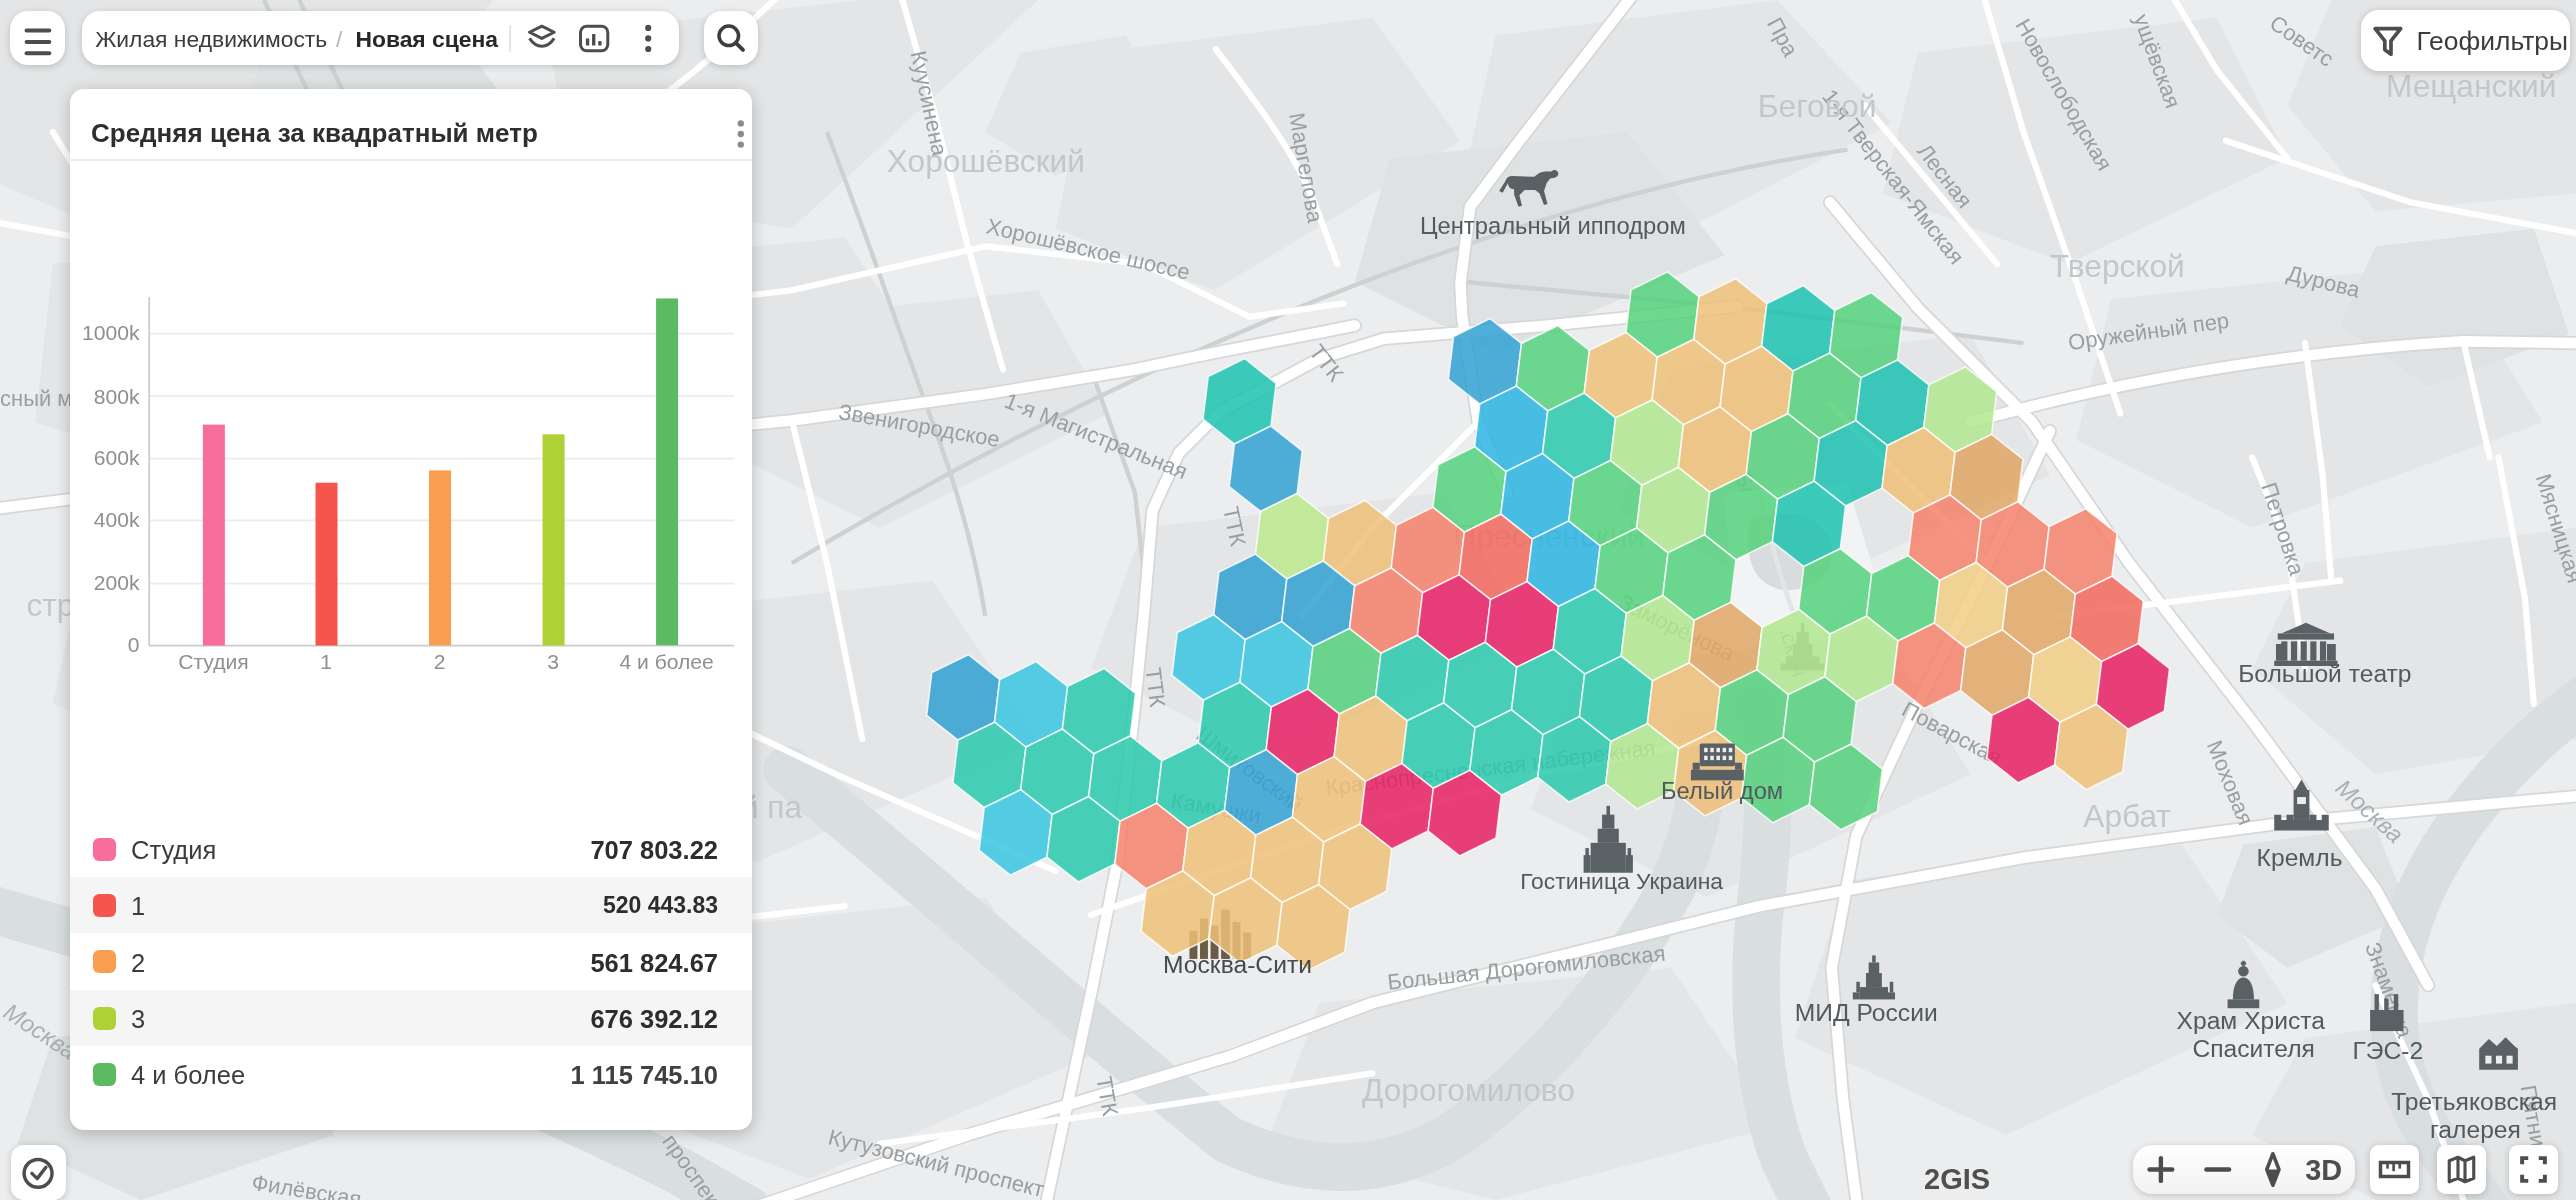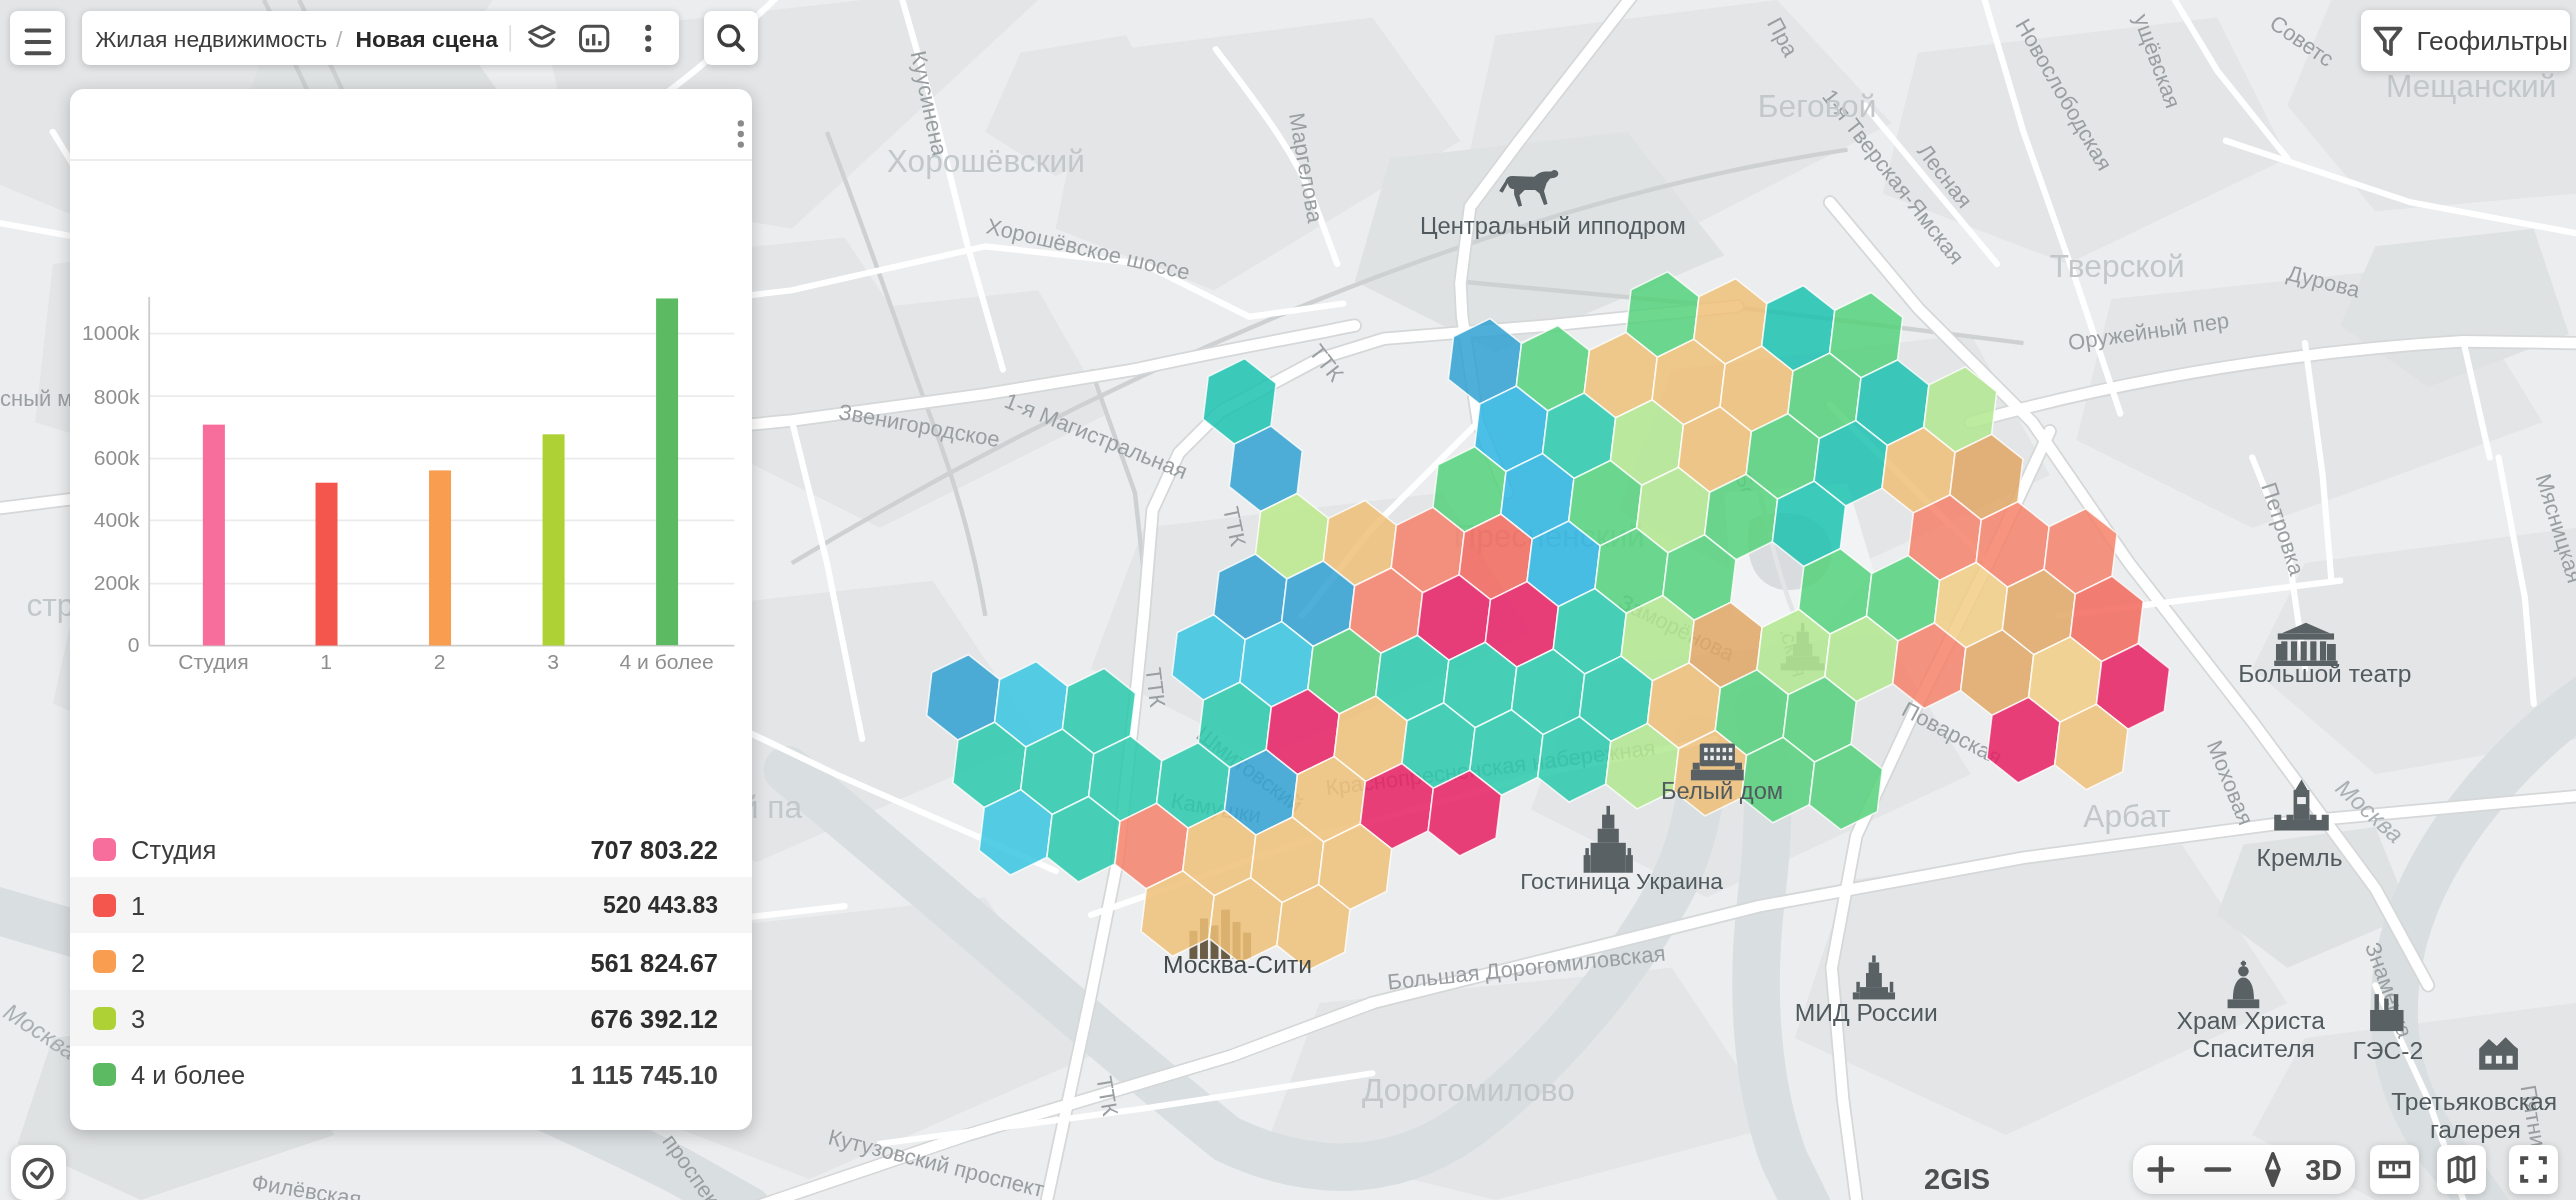--- a/index.html
+++ b/index.html
@@ -1,17 +1,17 @@
 <!DOCTYPE html>
 <html style="font-size:14px"><head><meta charset="utf-8">
 <style>
 *{margin:0;padding:0;box-sizing:border-box}
 html,body{width:2576px;height:1200px;overflow:hidden;font-family:"Liberation Sans",sans-serif;background:#eef0f0}
 #map{position:absolute;left:0;top:0;width:2576px;height:1200px}
-.btn{position:absolute;background:#fff;border-radius:8px;box-shadow:0 1.8px 7px rgba(0,0,0,.18)}
+.btn{position:absolute;background:#fff;border-radius:18px;box-shadow:0 1.8px 7px rgba(0,0,0,.18)}
 .panel{position:absolute;left:70px;top:89px;width:682px;height:1041px;background:#fff;border-radius:14px;box-shadow:0 3.5px 16px rgba(0,0,0,.22)}
 </style></head>
 <body>
 <svg id="map" viewBox="0 0 2928 1364">
 <rect width="2928" height="1364" fill="#ebedee"></rect>
 
 <g fill="#e3e5e6">
 <polygon points="0,0 560,0 430,190 120,260 0,210"></polygon>
 <polygon points="620,40 980,0 1180,0 900,260 660,220"></polygon>
 <polygon points="60,300 420,260 560,420 300,560 40,480"></polygon>
@@ -430,20 +430,21 @@
 </div>
 
 <div class="btn" style="left:2361px;top:9.7px;width:209px;height:61px">
 <svg width="209" height="61" viewBox="0 0 237 69">
 <path d="M16,21 L45,21 34,35 34,50 27,45 27,35 Z" fill="none" stroke="#4d4d4d" stroke-width="4.2" stroke-linejoin="round"></path>
 <text x="63" y="45" font-size="30" fill="#3c3c3c" font-family="Liberation Sans,sans-serif">Геофильтры</text>
 </svg>
 </div>
 
 <div class="panel">
+<div style="position:absolute;left:21px;top:29px;font-size:26px;font-weight:bold;color:#2e2e2e">Средняя цена за квадратный метр</div>
 <svg style="position:absolute;left:662px;top:23px" width="17.6" height="44" viewBox="0 0 20 50">
       <g fill="#8a8a8a">
         <circle cx="10" cy="13" r="3.6"></circle>
         <circle cx="10" cy="25" r="3.6"></circle>
         <circle cx="10" cy="37" r="3.6"></circle>
       </g>
     </svg>
 <div style="position:absolute;left:0;top:70px;width:682px;height:1.8px;background:#ececec"></div>
 <svg style="position:absolute;left:0;top:201px" width="682" height="396" viewBox="0 0 775 450">
 <g stroke="#ebebeb" stroke-width="2">

